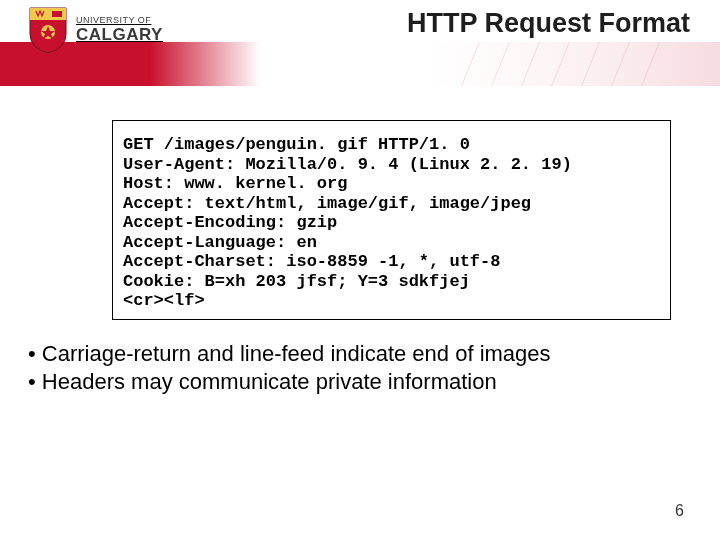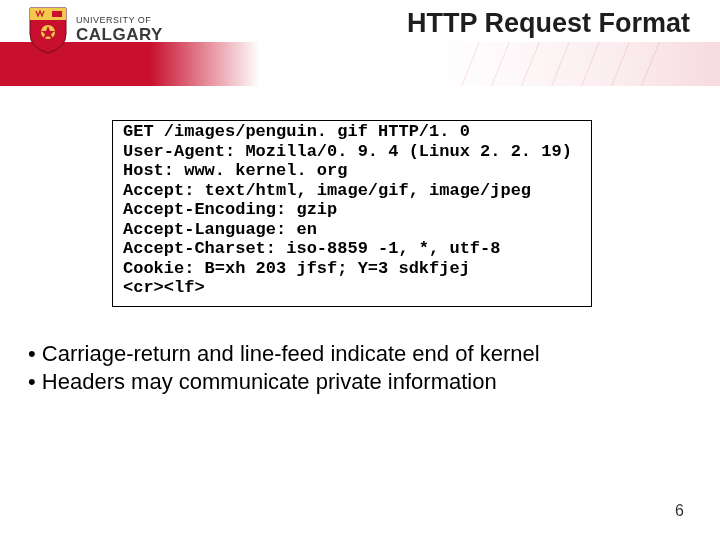--- a/index.html
+++ b/index.html
@@ -43,20 +43,21 @@
     border-bottom: 1px solid rgba(200,16,46,0.25);
     transform: skewX(-22deg);
   }
   .logo-wrap {
     position: absolute;
     top: 6px;
     left: 28px;
     display: flex;
     align-items: center;
     gap: 8px;
+    text-decoration: underline;
   }
   .shield {
     width: 40px;
     height: 48px;
     position: relative;
   }
   .shield svg { width: 100%; height: 100%; }
   .uni-text {
     font-size: 9px;
     color: #3a3a3a;
@@ -74,23 +75,23 @@
     right: 30px;
     font-family: "Trebuchet MS", "Gill Sans", Arial, sans-serif;
     font-size: 27px;
     font-weight: bold;
     color: #1e1e1e;
   }
   .code-box {
     position: absolute;
     top: 120px;
     left: 112px;
-    width: 480px;
+    width: 559px;
     border: 1.5px solid #000;
-    padding: 1px 10px 8px 10px;
+    padding: 14px 10px 8px 10px;
     font-family: "Courier New", Courier, monospace;
     font-size: 17px;
     font-weight: bold;
     line-height: 1.15;
     white-space: pre;
     color: #000;
   }
   .bullets {
     position: absolute;
     top: 340px;
@@ -160,17 +161,17 @@
 <span>User-Agent: Mozilla/0. 9. 4 (Linux 2. 2. 19)</span>
 <span>Host: www. kernel. org</span>
 <span>Accept: text/html, image/gif, image/jpeg</span>
 <span>Accept-Encoding: gzip</span>
 <span>Accept-Language: en</span>
 <span>Accept-Charset: iso-8859 -1, *, utf-8</span>
 <span>Cookie: B=xh 203 jfsf; Y=3 sdkfjej</span>
 <span>&lt;cr&gt;&lt;lf&gt;</span></pre>
 
 <div class="bullets">
-  <div class="li">Carriage-return and line-feed indicate end of kernel</div>
+  <div class="li">Carriage-return and line-feed indicate end of images</div>
   <div class="li">Headers may communicate private information</div>
 </div>
 
 <div class="page-num">6</div>
 
 </body></html>

